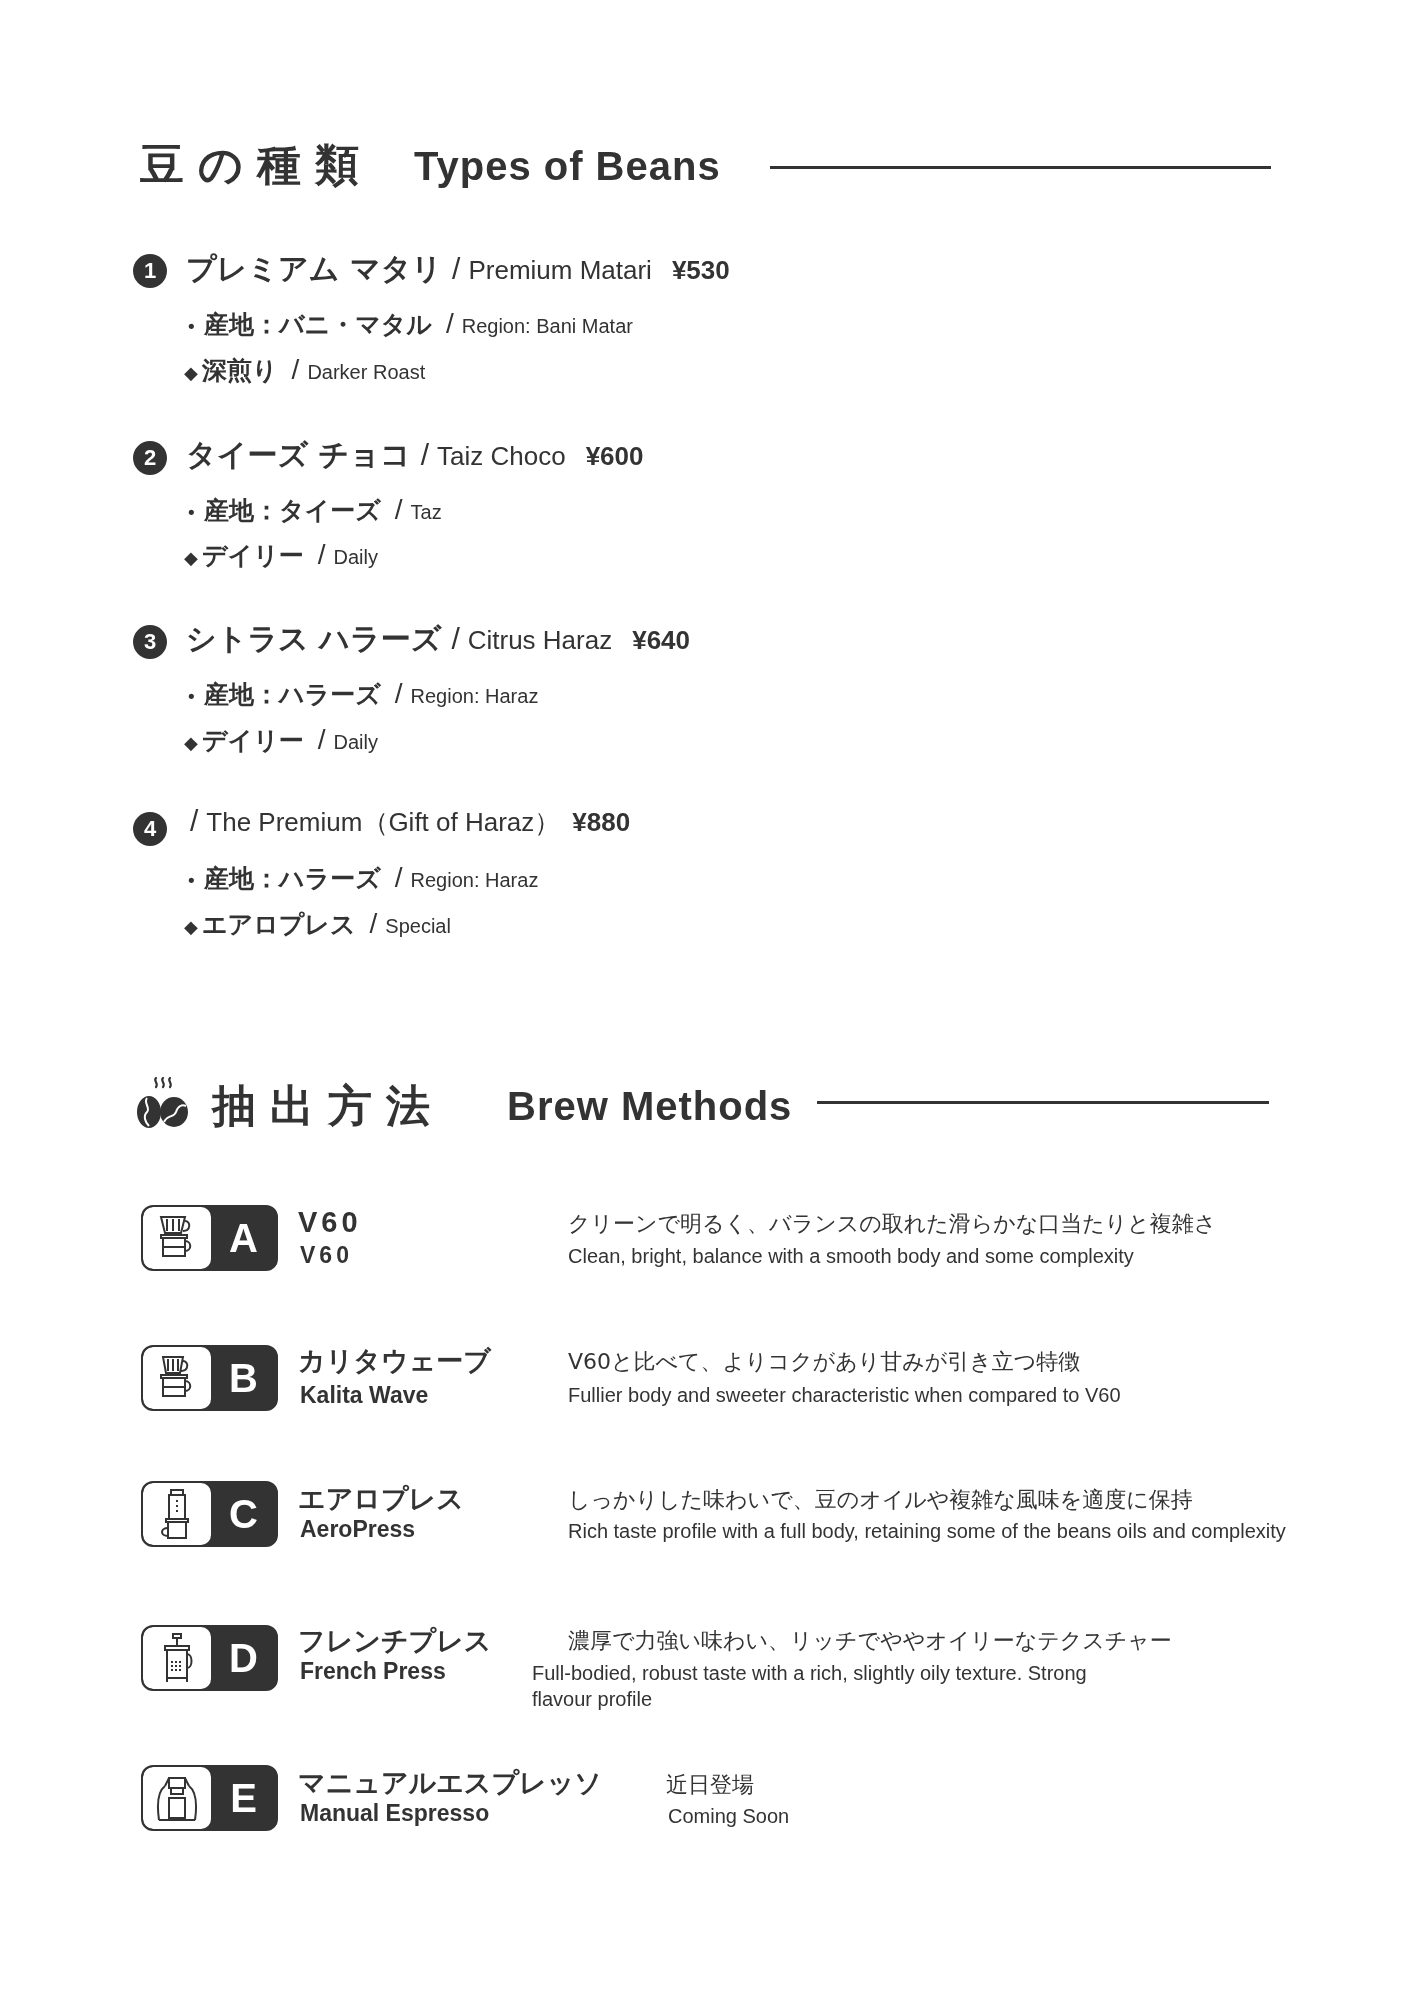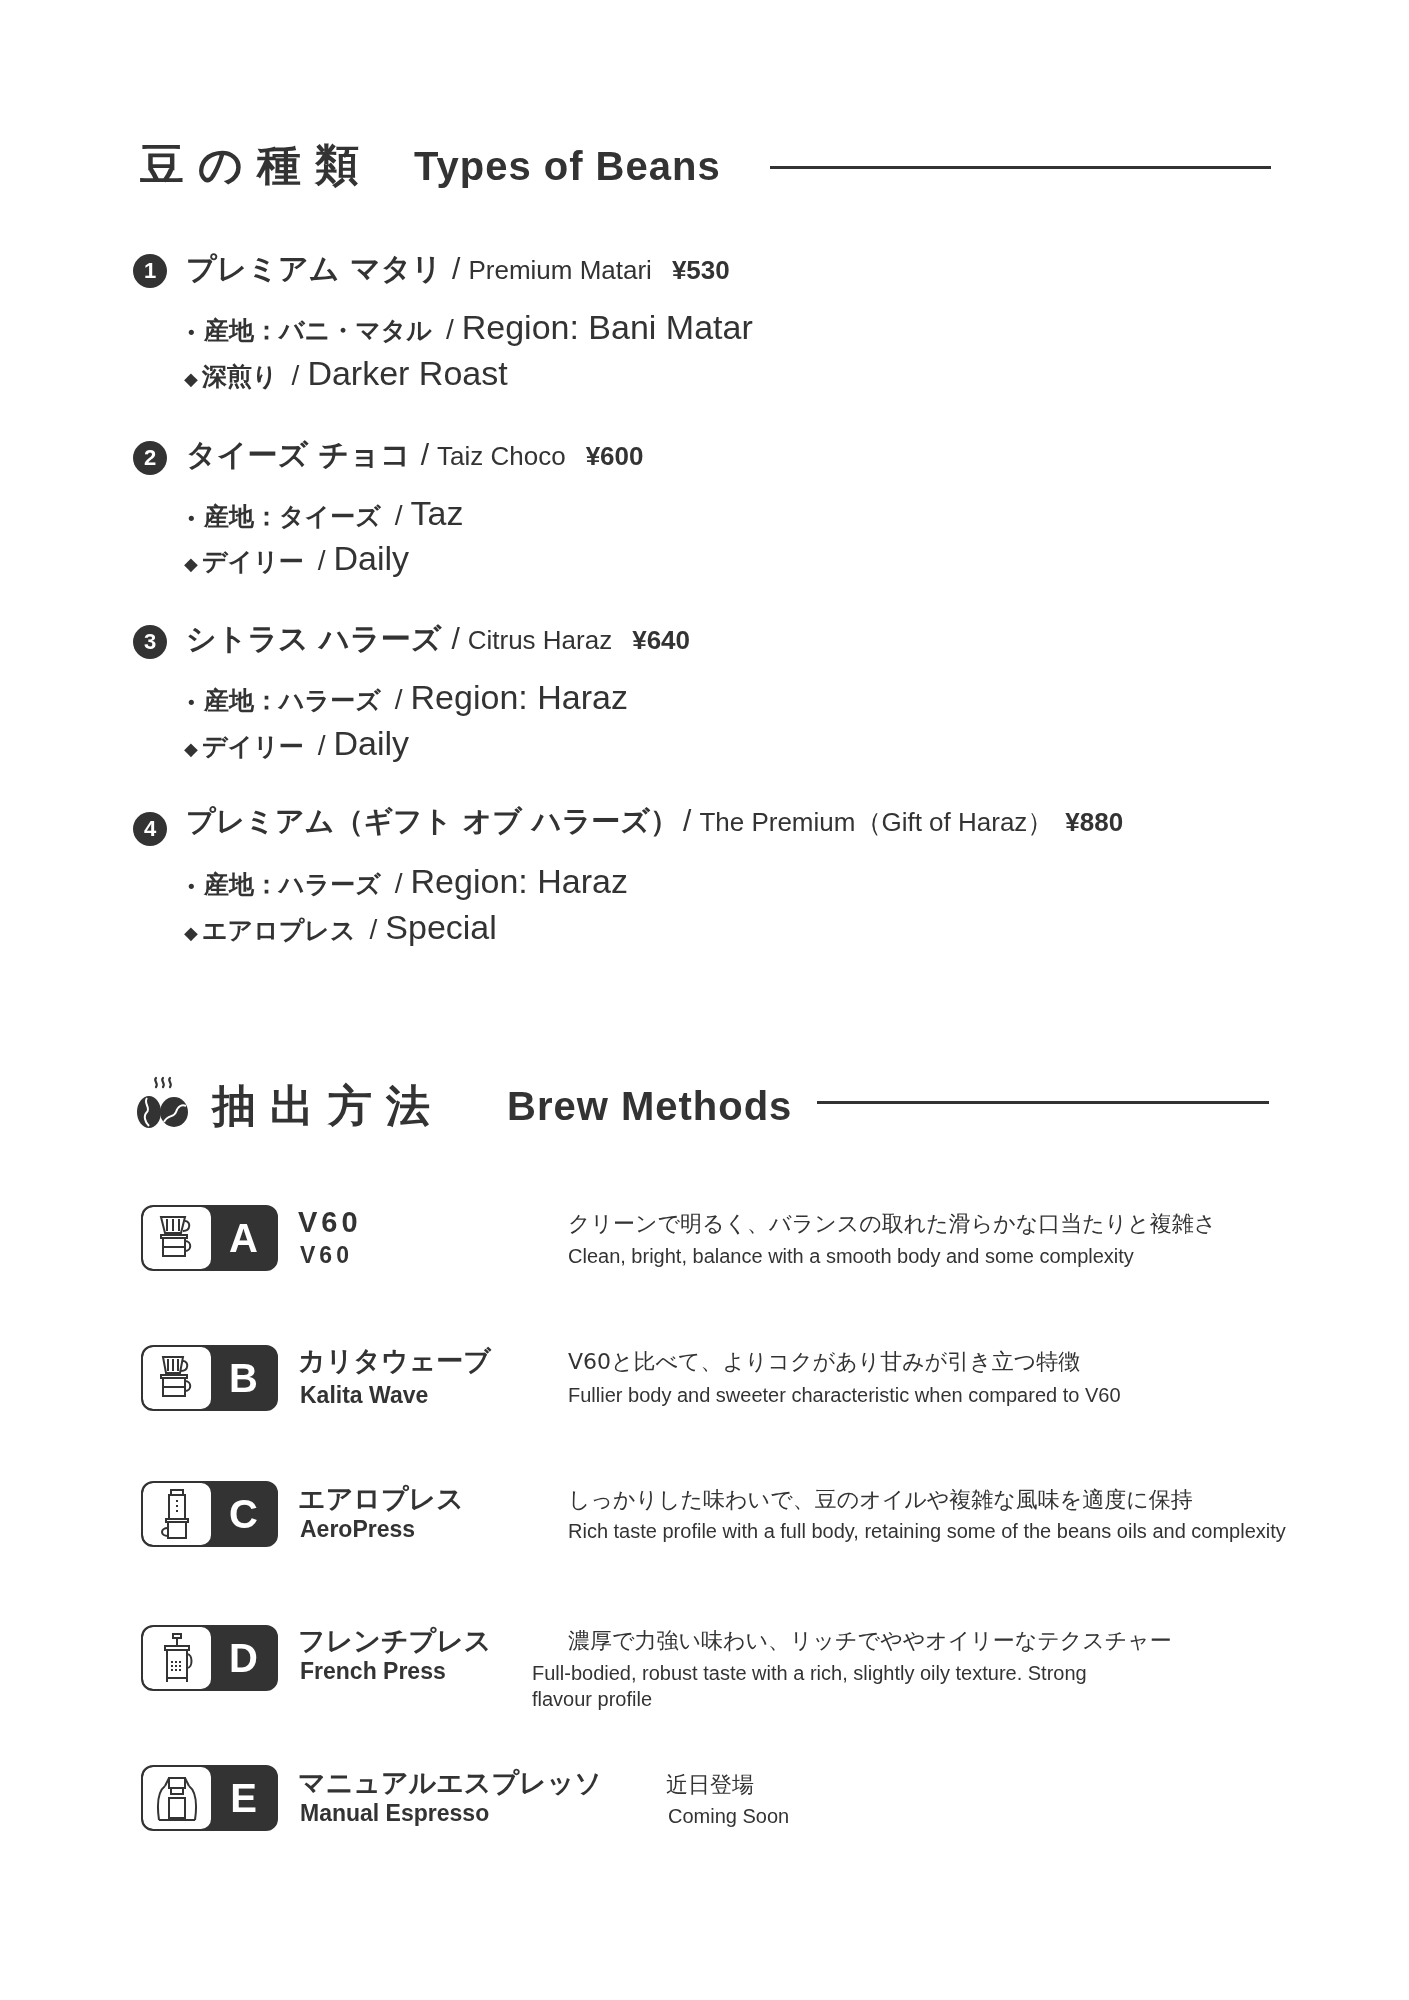--- a/index.html
+++ b/index.html
@@ -14,21 +14,21 @@
          display:flex; align-items:center; justify-content:center; }
   .bean-title { display:flex; align-items:baseline; white-space:nowrap; line-height:1; }
   .bt-jp { font-weight:bold; font-size:30px; color:#333; }
   .sep { font-family:"Liberation Sans", sans-serif; font-size:30px; color:#333; margin:0 8px 0 10px; }
   .bt-en { font-family:"Liberation Sans", sans-serif; font-size:26px; color:#333; }
   .price { font-family:"Liberation Sans", sans-serif; font-weight:bold; font-size:26px; color:#333; margin-left:20px; }
   .sub { display:flex; align-items:baseline; white-space:nowrap; line-height:1; }
   .sub-mark { font-size:18px; color:#333; width:18px; }
   .sub-jp { font-weight:bold; font-size:25px; color:#333; }
   .sub-sep { font-family:"Liberation Sans", sans-serif; font-size:28px; color:#333; margin:0 8px 0 14px; }
-  .sub-en { font-family:"Liberation Sans", sans-serif; font-size:34px; color:#333; }
+  .sub-en { font-family:"Liberation Sans", sans-serif; font-size:20px; color:#333; }
   .badge { width:137px; height:66px; border:2px solid #333; border-radius:12px; background:#333;
            display:flex; overflow:hidden; box-sizing:border-box; }
   .badge-icon { width:68px; height:100%; background:#fff; border-radius:10px; display:flex;
                 align-items:center; justify-content:center; }
   .badge-letter { flex:1; display:flex; align-items:center; justify-content:center; color:#fff;
                   font-family:"Liberation Sans", sans-serif; font-weight:bold; font-size:40px; }
   .m-jp { font-weight:bold; font-size:27px; color:#333; line-height:1.15; white-space:nowrap; }
   .m-en { font-family:"Liberation Sans", sans-serif; font-weight:bold; font-size:23px; color:#333; line-height:1.2; white-space:nowrap; }
   .m-jp.spaced, .m-en.spaced { letter-spacing:4px; }
   .d-jp { font-size:22px; color:#333; line-height:1.3; white-space:nowrap; }
@@ -104,21 +104,20 @@
   <span class="sub-mark">◆</span>
   <span class="sub-jp">デイリー</span>
   <span class="sub-sep">/</span>
   <span class="sub-en">Daily</span>
 </div>
 
 <div class="abs num" style="left:133px; top:812px;">
     <span>4</span>
   </div>
 <div class="abs bean-title" style="left:186px; top:806px;">
-  <span class="bt-jp" style="font-size:29px;">プレミアム（ギフト オブ ハラーズ）</span>
   <span class="sep" style="margin-left:4px;">/</span>
   <span class="bt-en">The Premium（Gift of Haraz）</span>
   <span class="price" style="margin-left:12px;">¥880</span>
 </div>
 <div class="abs sub" style="left:186px; top:864px;">
   <span class="sub-mark">•</span>
   <span class="sub-jp">産地：ハラーズ</span>
   <span class="sub-sep">/</span>
   <span class="sub-en">Region: Haraz</span>
 </div>

